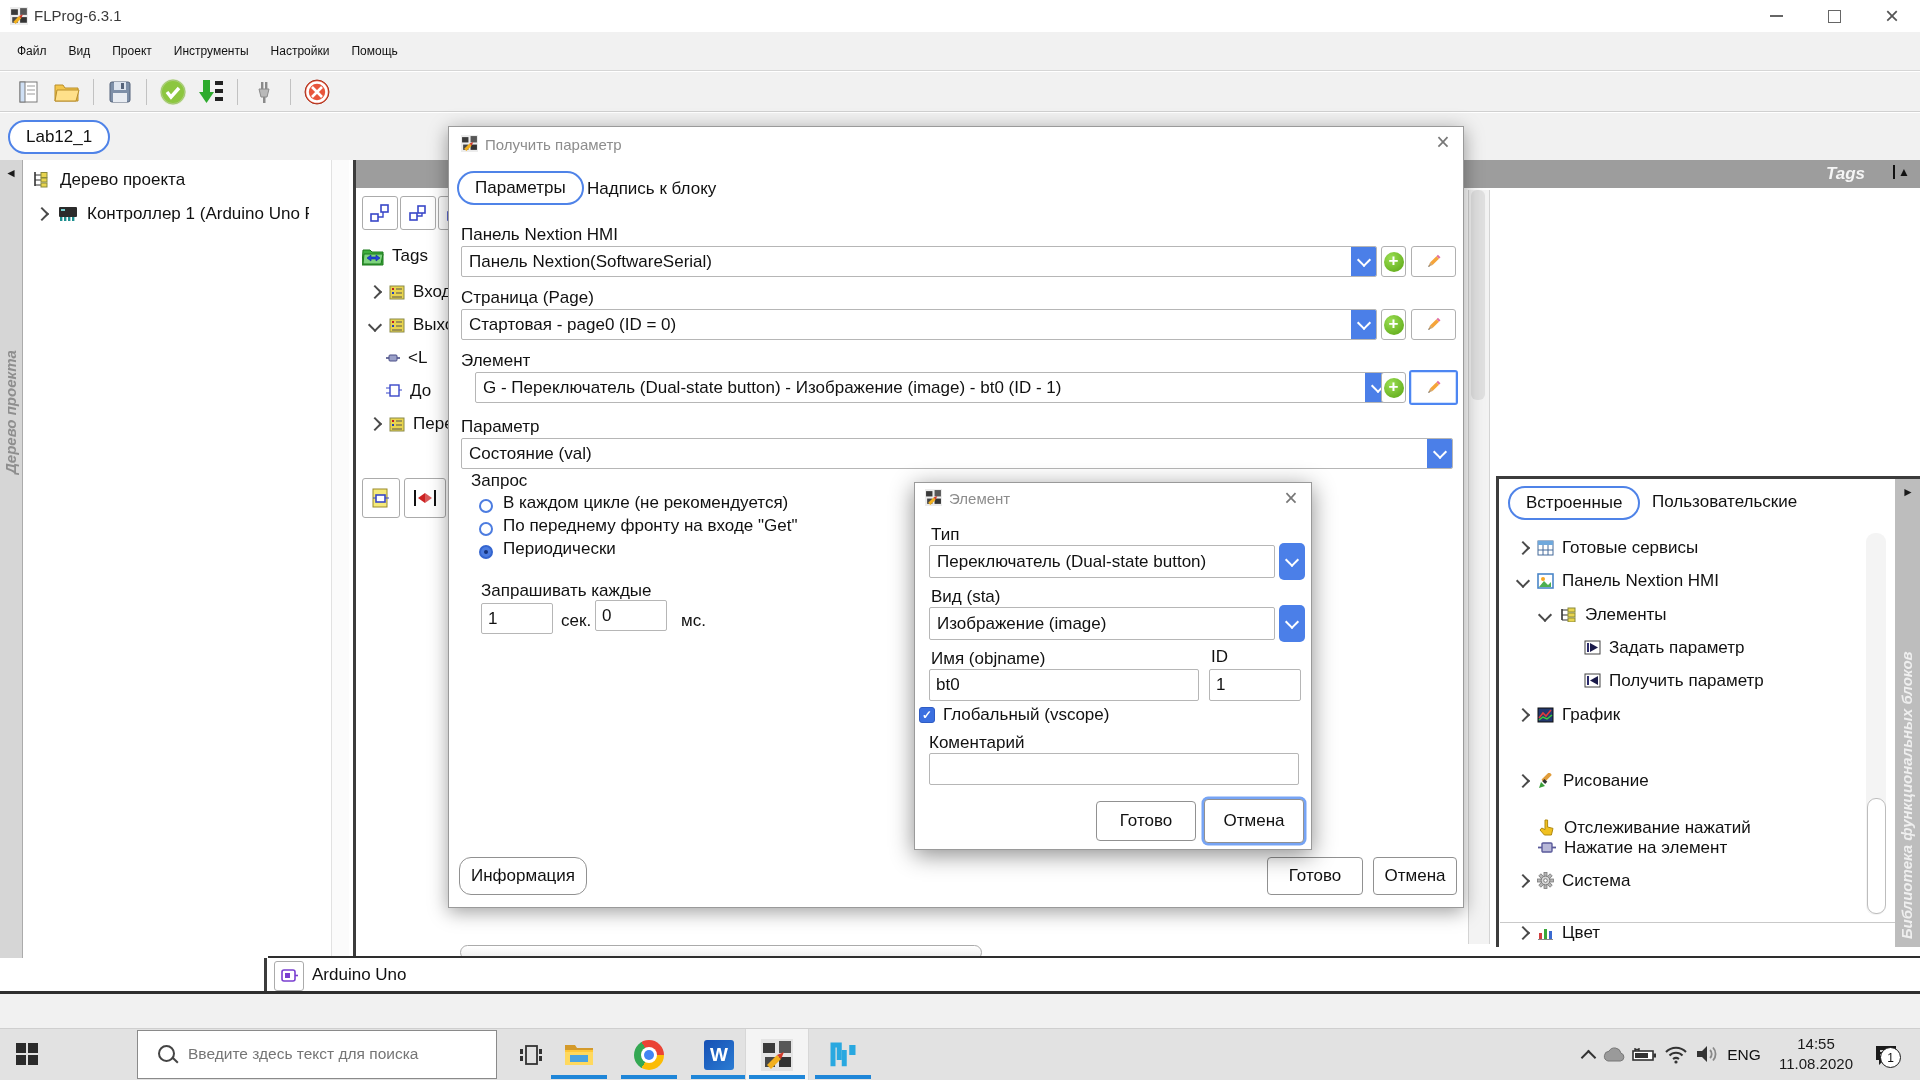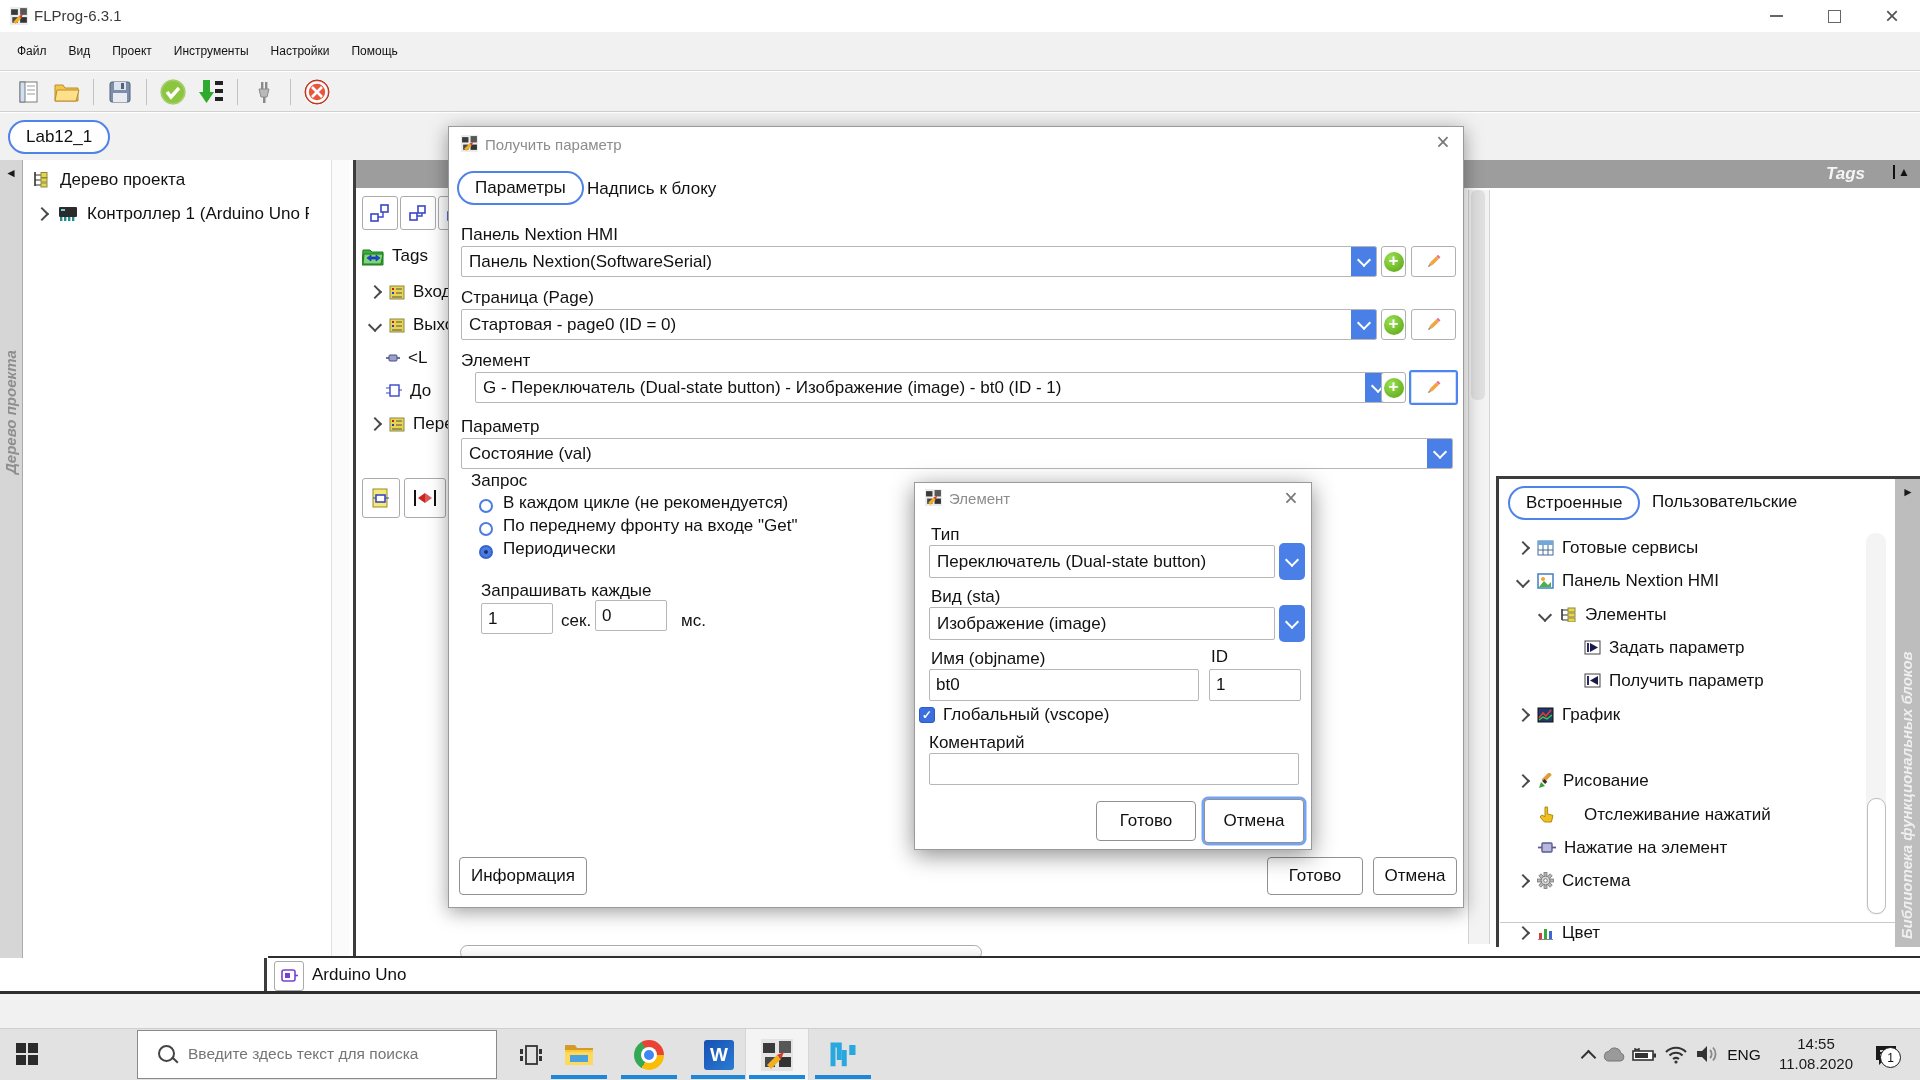--- a/index.html
+++ b/index.html
@@ -468,21 +468,21 @@
       <span class="tchev" style="margin-left:18px"></span>
       <span style="margin-left:9px">
         <svg width="18" height="16" viewBox="0 0 18 16">
             <rect x="8" y="-1" width="4" height="11" rx="1" transform="rotate(45 10 4)" fill="#e09c3a"></rect>
             <path d="M4 9 l4 4 l-6 2 z" fill="#3aa03a"></path>
             <rect x="6.2" y="7" width="4" height="3" transform="rotate(45 8 8)" fill="#333"></rect>
           </svg>
       </span>
       <span class="lib-label">Рисование</span>
     </div>
-    <div class="lib-row" style="top:319px;gap:20px;">
+    <div class="lib-row" style="top:332px;">
       <span style="margin-left:38px">
         <svg width="18" height="17" viewBox="0 0 18 17">
             <path d="M7 1 h2.6 v7 l5.4 1.4 l-1.6 6.6 h-7 l-4.4 -5 l1.8 -2 l3.2 1.6 z" fill="#f0c020" stroke="#b08a10"></path>
           </svg>
       </span>
       <span class="lib-label">Отслеживание нажатий</span>
     </div>
     <div class="lib-row" style="top:352px;">
       <span style="margin-left:38px">
         <svg width="18" height="13" viewBox="0 0 18 13">
@@ -631,21 +631,21 @@
     <span class="flabel" style="left:54px;top:389px;">По переднему фронту на входе "Get"</span>
     <span class="radio sel" style="left:30px;top:418px;"></span>
     <span class="flabel" style="left:54px;top:412px;">Периодически</span>
 
     <span class="flabel" style="left:32px;top:454px;">Запрашивать каждые</span>
     <input class="tinput" style="left: 32px; top: 476px; width: 72px;" value="1">
     <span class="flabel" style="left:112px;top:484px;">сек.</span>
     <input class="tinput" style="left: 146px; top: 473px; width: 72px;" value="0">
     <span class="flabel" style="left:232px;top:484px;">мс.</span>
 
-    <div class="wbtn" style="left:10px;top:730px;width:128px;height:38px;">
+    <div class="wbtn" style="left:10px;top:730px;width:128px;height:38px;border-radius:12px;">
       <span>Информация</span>
     </div>
     <div class="wbtn" style="left:818px;top:730px;width:96px;height:38px;">
       <span>Готово</span>
     </div>
     <div class="wbtn" style="left:924px;top:730px;width:84px;height:38px;">
       <span>Отмена</span>
     </div>
   </div>
 

